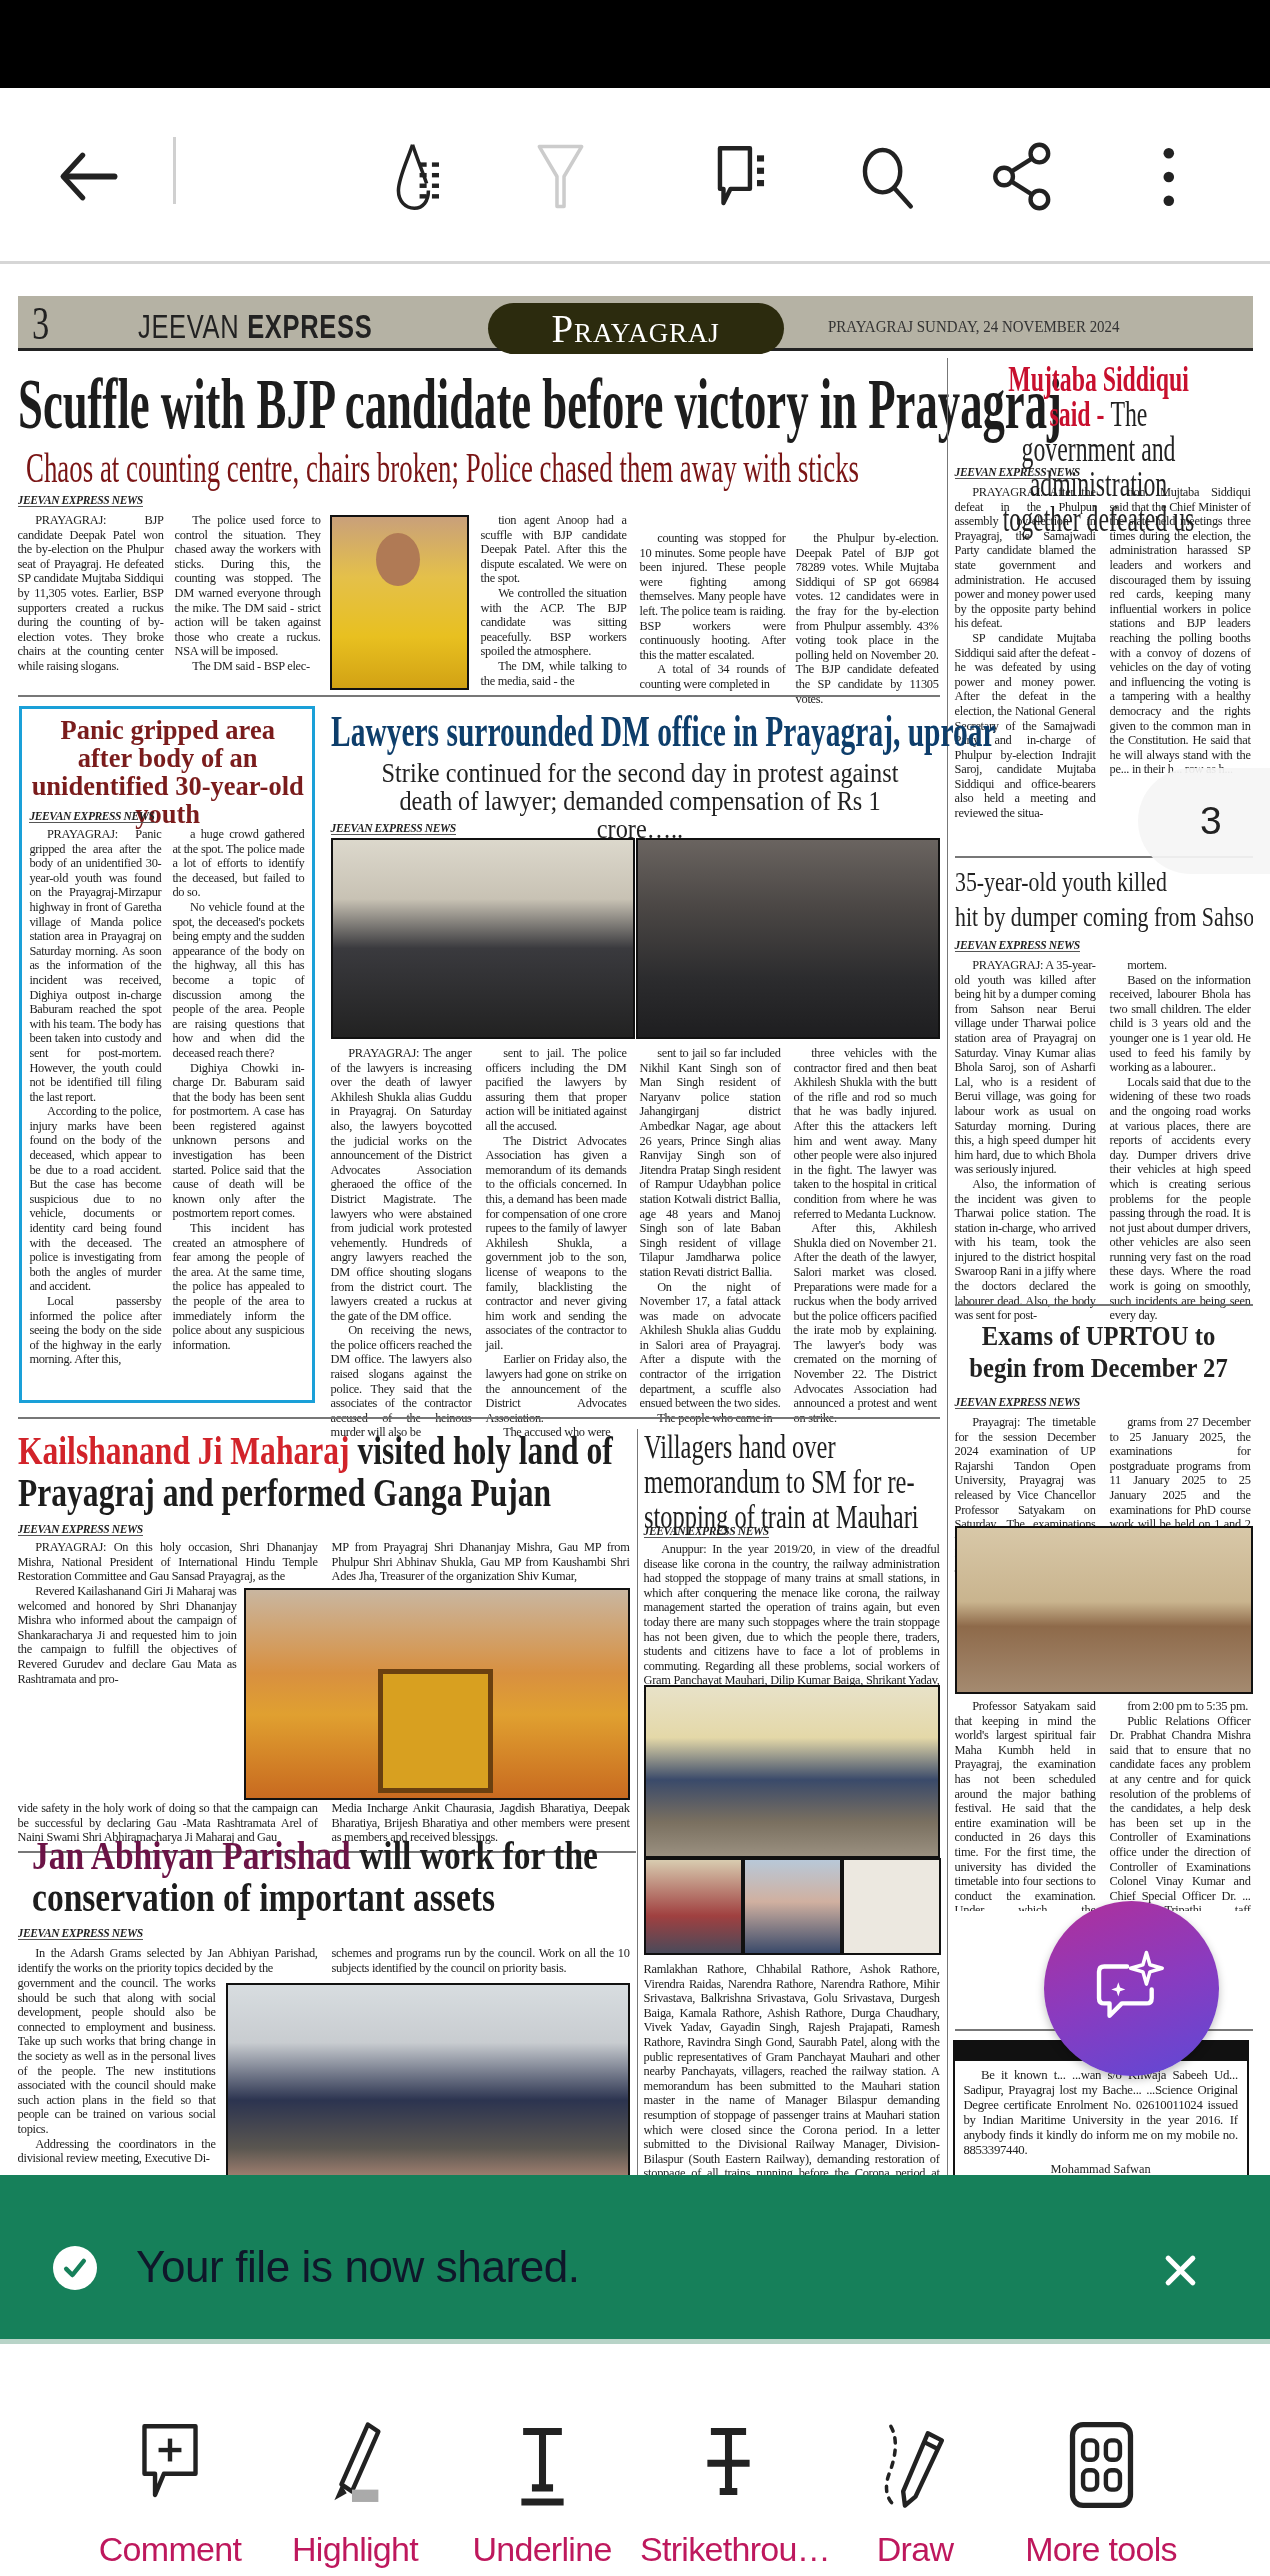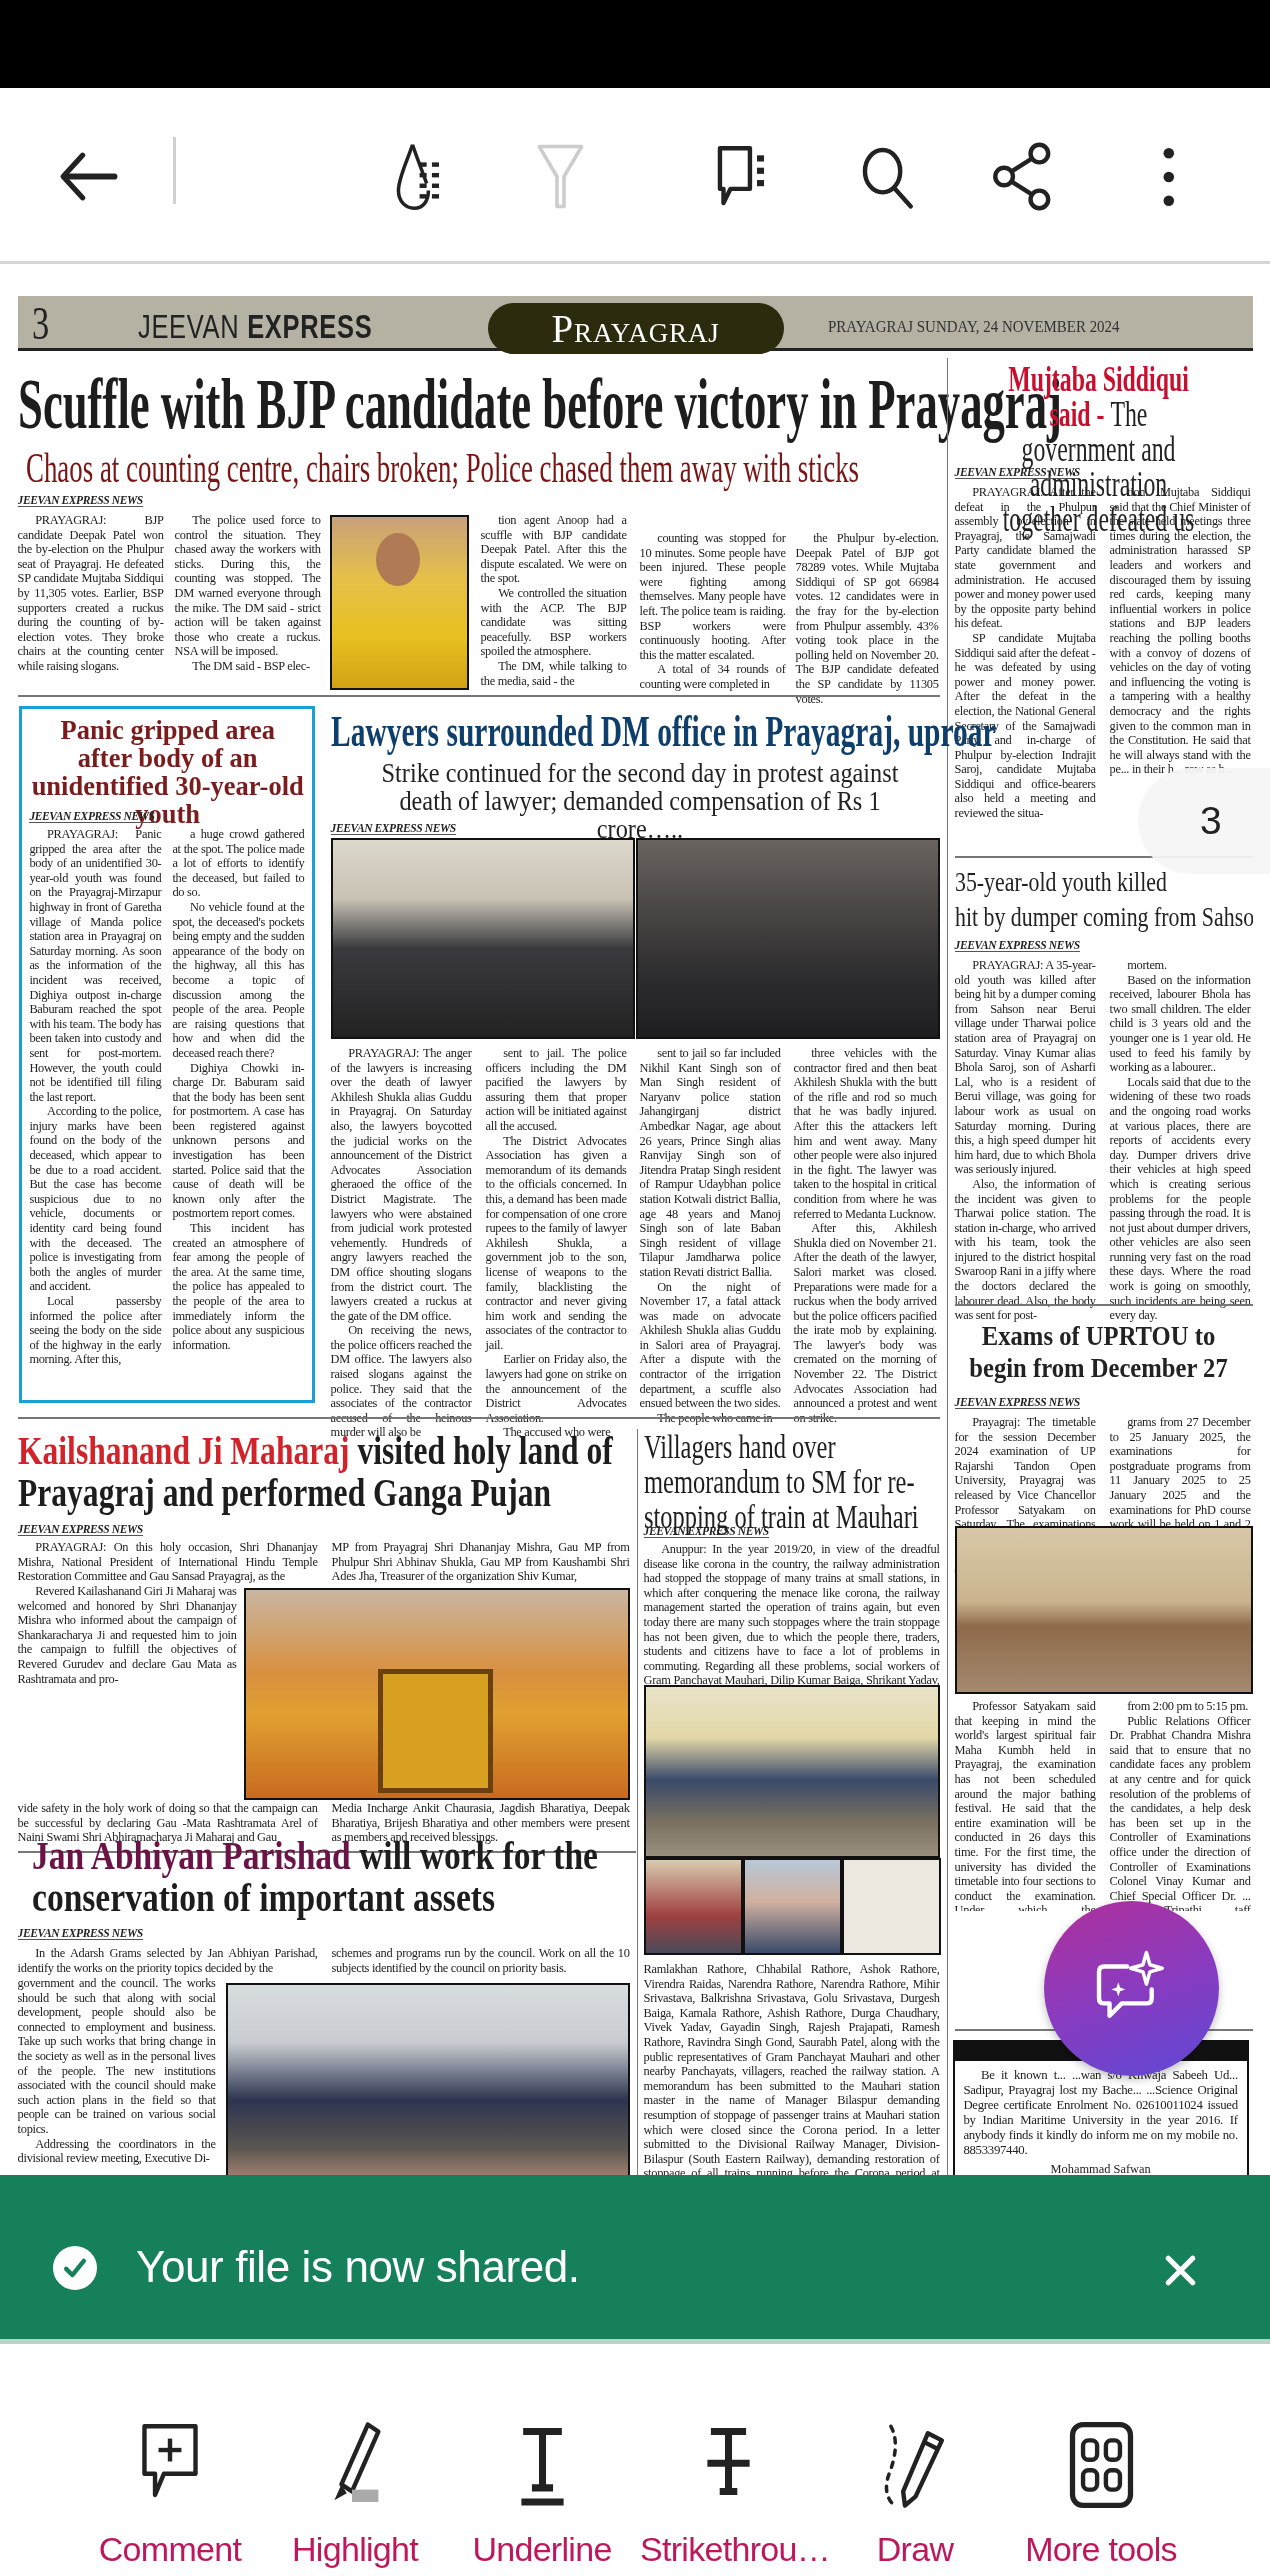--- a/index.html
+++ b/index.html
@@ -55,21 +55,21 @@
   .jan-head .plum { color: #6b1346; }
 
   .notice { position: absolute; left: 935px; top: 1749px; width: 296px; height: 159px; border: 2.6px solid #111; border-top: 21px solid #111; padding: 7px 8.8px; }
 
   .page-badge { position: absolute; left: 1138px; top: 768px; width: 150px; height: 106px; background: rgba(245,245,245,0.93); border-radius: 53px 0 0 53px; font-family: "Liberation Sans", sans-serif; font-size: 39px; color: #222; display: flex; align-items: center; padding-left: 62px; }
 
   .fab { position: absolute; left: 1044px; top: 1901px; width: 175px; height: 175px; border-radius: 50%; background: linear-gradient(160deg, #b0309a 0%, #8a3bbf 50%, #5e49d6 100%); display: flex; align-items: center; justify-content: center; box-shadow: 0 3.5px 8.8px rgba(0,0,0,0.25); cursor: pointer; }
 
   .snackbar { position: absolute; left: 0; top: 2175px; width: 1270px; height: 169px; background: #16805a; border-bottom: 5.3px solid #b8d4c8; }
   .snack-check { position: absolute; left: 53px; top: 71px; width: 44px; height: 44px; border-radius: 50%; background: #fff; display: flex; align-items: center; justify-content: center; }
-  .snack-text { position: absolute; left: 136px; top: 67px; font-family: "Liberation Sans", sans-serif; font-size: 44px; color: #ffffff; letter-spacing: -0.4px; }
+  .snack-text { position: absolute; left: 136px; top: 67px; font-family: "Liberation Sans", sans-serif; font-size: 44px; color: #0f172a; letter-spacing: -0.4px; }
   .snack-close { position: absolute; left: 1156px; top: 71px; width: 49px; height: 49px; display: flex; align-items: center; justify-content: center; cursor: pointer; }
 
   .bottombar { position: absolute; left: 0; top: 2350px; width: 1270px; height: 226px; background: #fff; }
   .bb-item { position: absolute; top: 71px; width: 176px; text-align: center; cursor: pointer; }
   .bb-item .ic { height: 88px; display: flex; align-items: center; justify-content: center; }
   .bb-item .lbl { margin-top: 21px; font-family: "Liberation Sans", sans-serif; font-size: 34px; color: #be185d; white-space: nowrap; letter-spacing: -0.7px; }
 </style>
 </head>
 <body>
 
@@ -234,21 +234,21 @@
       </div>
     </div>
   <div class="photo" style="left:937px;top:1235px;width:298px;height:168px;background:linear-gradient(180deg,#d8c8a8 0%,#c9b48e 45%,#8e6a4a 60%,#a48a70 100%);"></div>
   <div class="text" style="position:absolute;left:937px;top:1408px;width:141px;height:212px;overflow:hidden;">
       <div>
         <p>Professor Satyakam said that keeping in mind the world's largest spiritual fair Maha Kumbh held in Prayagraj, the examination has not been scheduled around the major bathing festival. He said that the entire examination will be conducted in 26 days this time. For the first time, the university has divided the timetable into four sections to conduct the examination. Under which the examinations for certificate and diploma courses will b... from 27 December ... January 2025, the ... tion of undergrad...</p>
       </div>
     </div>
   <div class="text" style="position:absolute;left:1092px;top:1408px;width:141px;height:212px;overflow:hidden;">
       <div>
-        <p>from 2:00 pm to 5:15 pm.</p>
+        <p>from 2:00 pm to 5:35 pm.</p>
         <p>Public Relations Officer Dr. Prabhat Chandra Mishra said that to ensure that no candidate faces any problem at any centre and for quick resolution of the problems of the candidates, a help desk has been set up in the Controller of Examinations office under the direction of Controller of Examinations Colonel Vinay Kumar and Chief Special Officer Dr. ... Ranjan Tripathi. ...taff equipped ...ertise have ... to solve ...lems of</p>
       </div>
     </div>
   <div class="h-rule" style="left:937px;top:1738px;width:298px;"></div>
 
   <div class="notice">
     <div class="text" style="font-size:12.8px;line-height:15px;">
         <p>Be it known t... ...wan s/o Khwaja Sabeeh Ud... Sadipur, Prayagraj lost my Bache... ...Science Original Degree certificate Enrolment No. 02610011024 issued by Indian Maritime University in the year 2016. If anybody finds it kindly do inform me on my mobile no. 8853397440.</p>
       </div>
     <div style="text-align:center;font-weight:normal;font-size:12.4px;margin-top:3.5px;">Mohammad Safwan</div>

